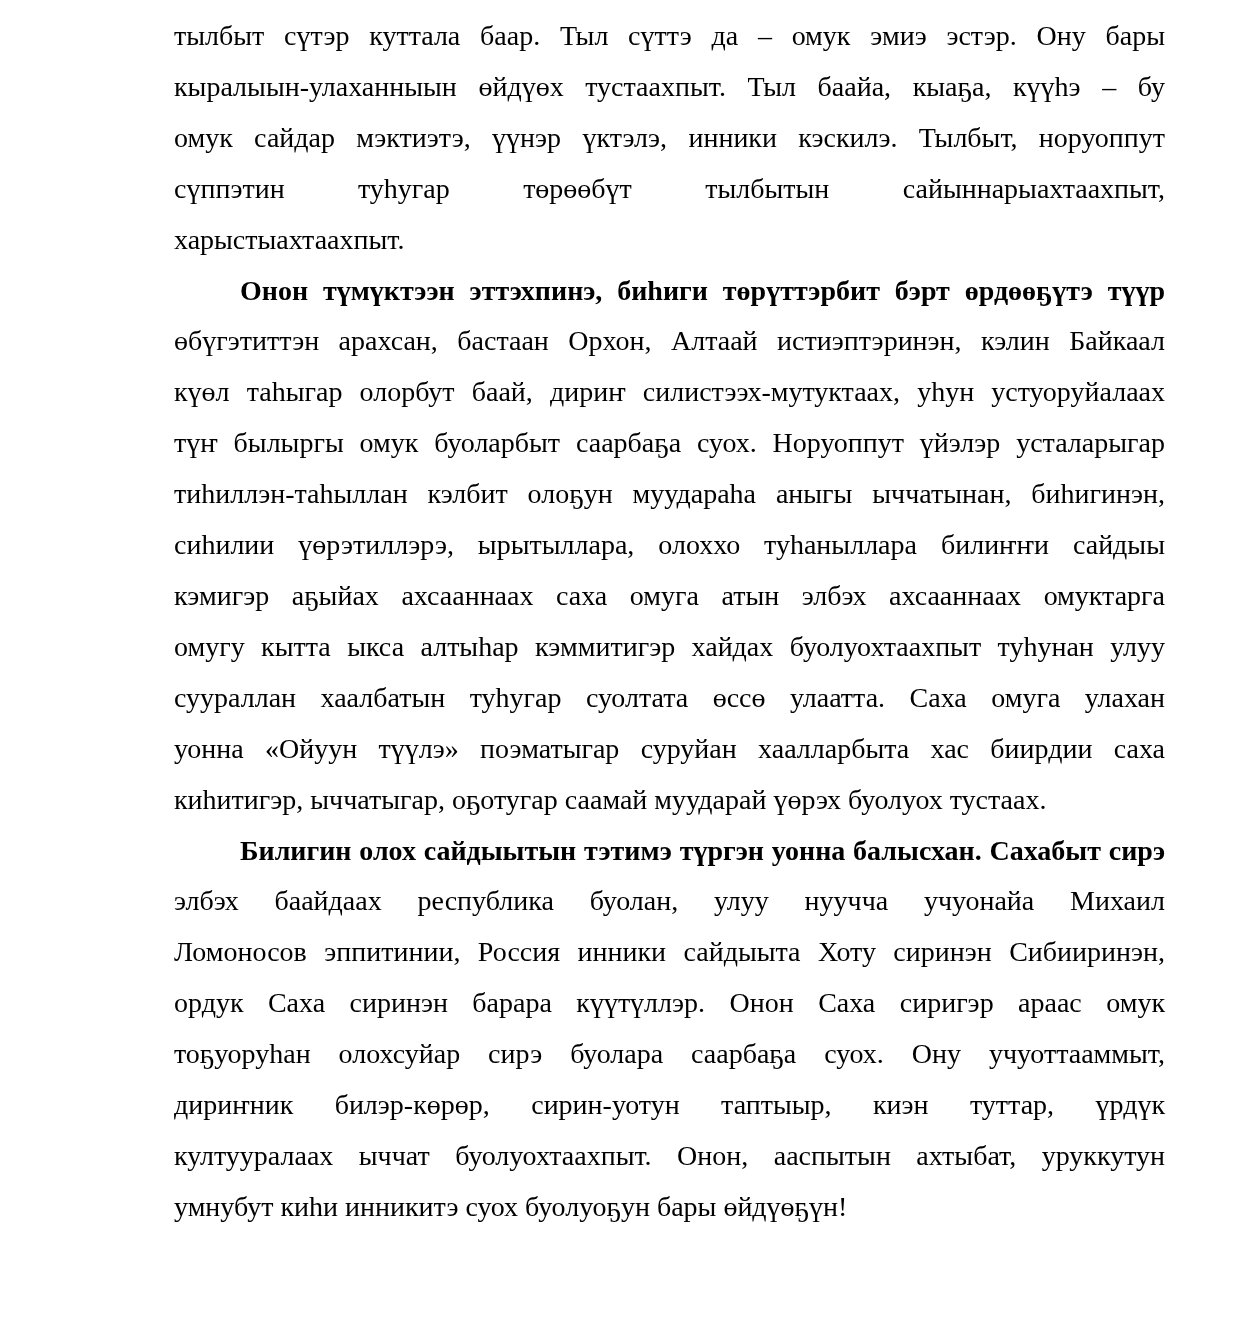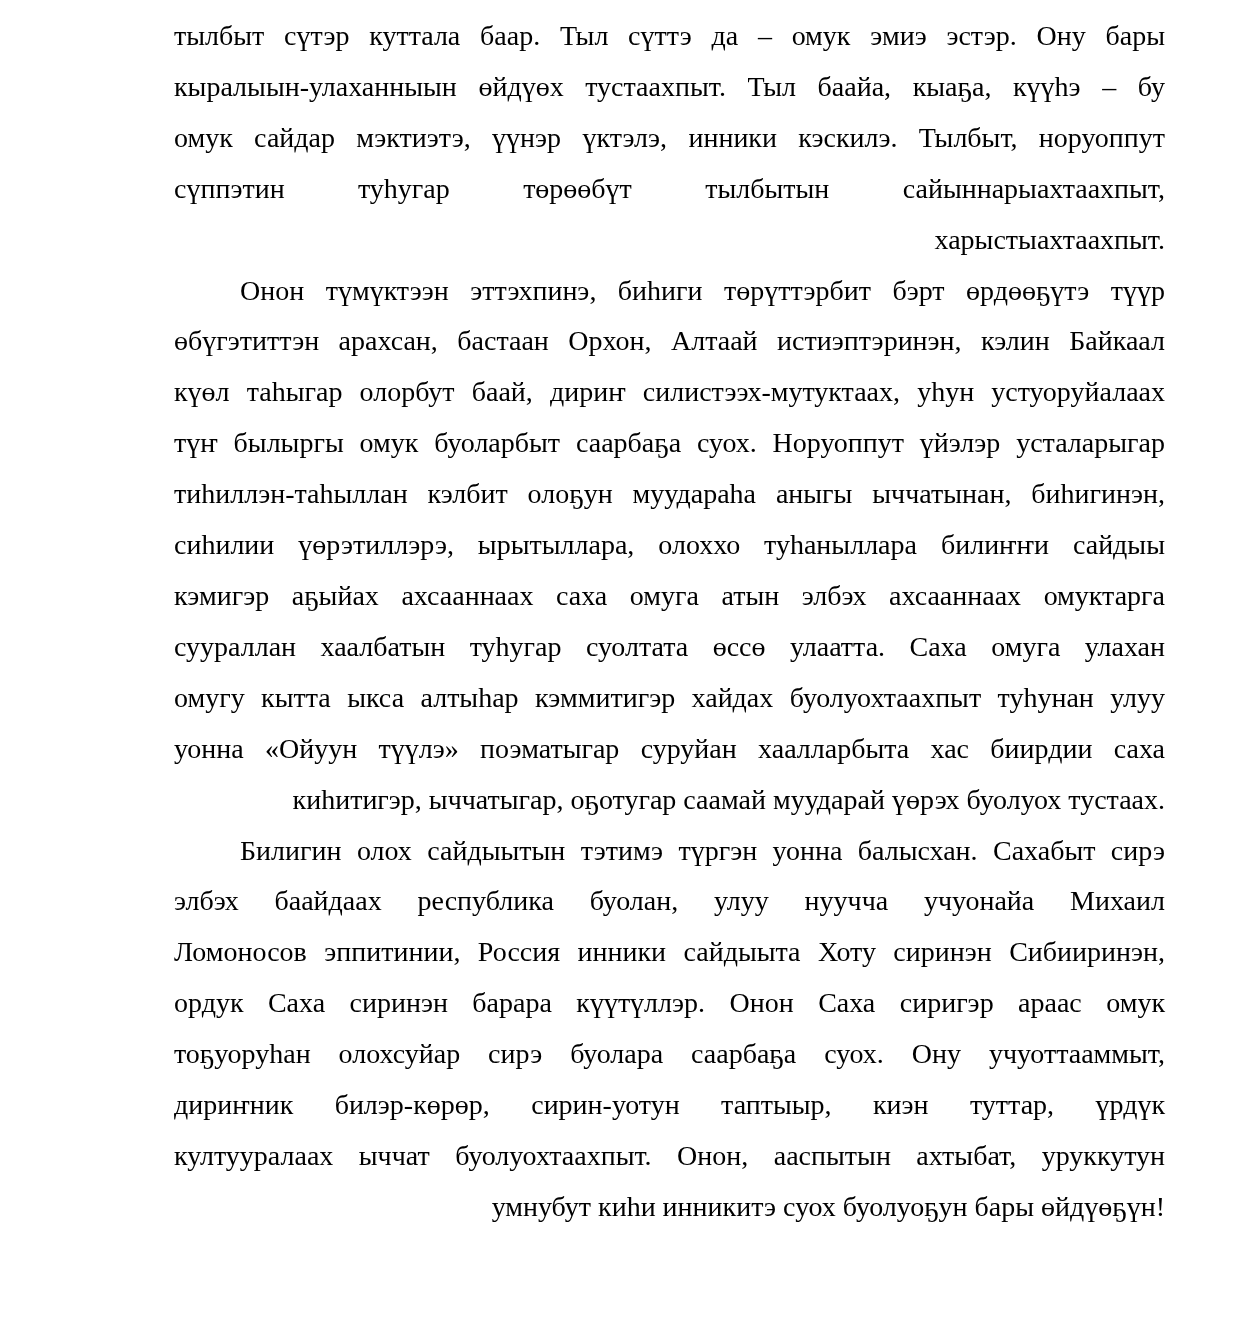--- a/index.html
+++ b/index.html
@@ -19,29 +19,30 @@
     font-size: 28px;
     overflow: hidden;
     border-radius: 20px;
   }
   .para {
     margin: 0;
     padding: 0;
   }
   .line {
     line-height: 50.9px;
-    text-align: right;
+    text-align: left;
     text-justify: inter-word;
   }
   .just {
     text-align: justify;
     text-align-last: justify;
   }
   .indent {
     padding-left: 66px;
+    font-weight: bold;
   }
 </style>
 </head>
 <body>
 
 <div class="page">
 
   <div class="para">
     <div class="line just">тылбыт сүтэр куттала баар. Тыл сүттэ да – омук эмиэ эстэр. Ону бары</div>
     <div class="line just">кыралыын-улаханныын өйдүөх тустаахпыт. Тыл баайа, кыаҕа, күүһэ – бу</div>
@@ -51,22 +52,22 @@
   </div>
 
   <div class="para">
     <div class="line just indent">Онон түмүктээн эттэхпинэ, биһиги төрүттэрбит бэрт өрдөөҕүтэ түүр</div>
     <div class="line just">өбүгэтиттэн арахсан, бастаан Орхон, Алтаай истиэптэринэн, кэлин Байкаал</div>
     <div class="line just">күөл таһыгар олорбут баай, дириҥ силистээх-мутуктаах, уһун устуоруйалаах</div>
     <div class="line just">түҥ былыргы омук буоларбыт саарбаҕа суох. Норуоппут үйэлэр усталарыгар</div>
     <div class="line just">тиһиллэн-таһыллан кэлбит олоҕун муудараһа аныгы ыччатынан, биһигинэн,</div>
     <div class="line just">сиһилии үөрэтиллэрэ, ырытыллара, олоххо туһаныллара билиҥҥи сайдыы</div>
     <div class="line just">кэмигэр аҕыйах ахсааннаах саха омуга атын элбэх ахсааннаах омуктарга</div>
+    <div class="line just">омугу кытта ыкса алтыһар кэммитигэр хайдах буолуохтаахпыт туһунан улуу</div>
     <div class="line just">суураллан хаалбатын туһугар суолтата өссө улаатта. Саха омуга улахан</div>
-    <div class="line just">омугу кытта ыкса алтыһар кэммитигэр хайдах буолуохтаахпыт туһунан улуу</div>
     <div class="line just">уонна «Ойуун түүлэ» поэматыгар суруйан хаалларбыта хас биирдии саха</div>
     <div class="line">киһитигэр, ыччатыгар, оҕотугар саамай муударай үөрэх буолуох тустаах.</div>
   </div>
 
   <div class="para">
     <div class="line just indent">Билигин олох сайдыытын тэтимэ түргэн уонна балысхан. Сахабыт сирэ</div>
     <div class="line just">элбэх баайдаах республика буолан, улуу нуучча учуонайа Михаил</div>
     <div class="line just">Ломоносов эппитинии, Россия инники сайдыыта Хоту сиринэн Сибииринэн,</div>
     <div class="line just">ордук Саха сиринэн барара күүтүллэр. Онон Саха сиригэр араас омук</div>
     <div class="line just">тоҕуоруһан олохсуйар сирэ буолара саарбаҕа суох. Ону учуоттааммыт,</div>

